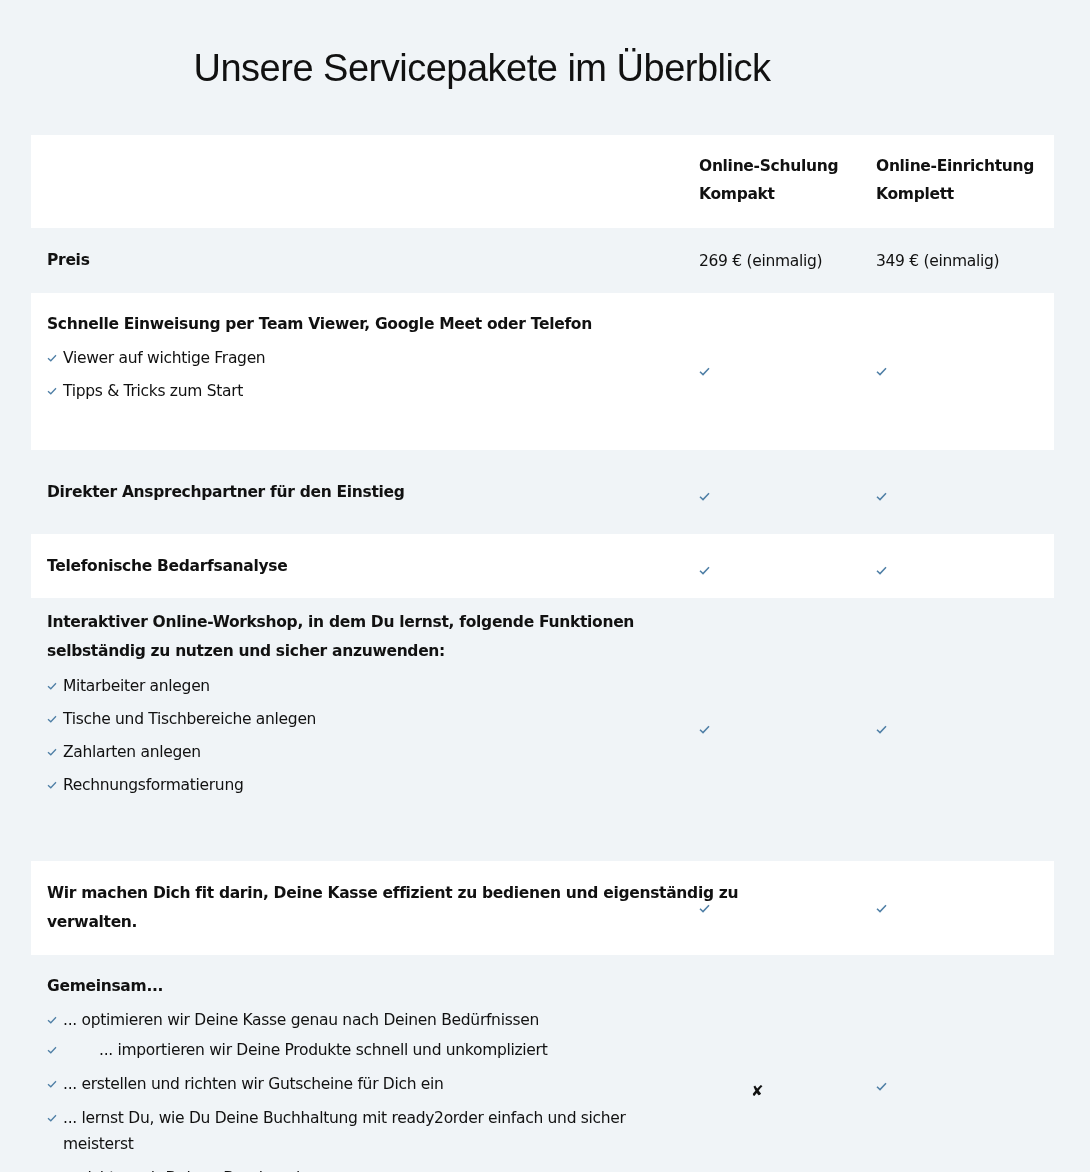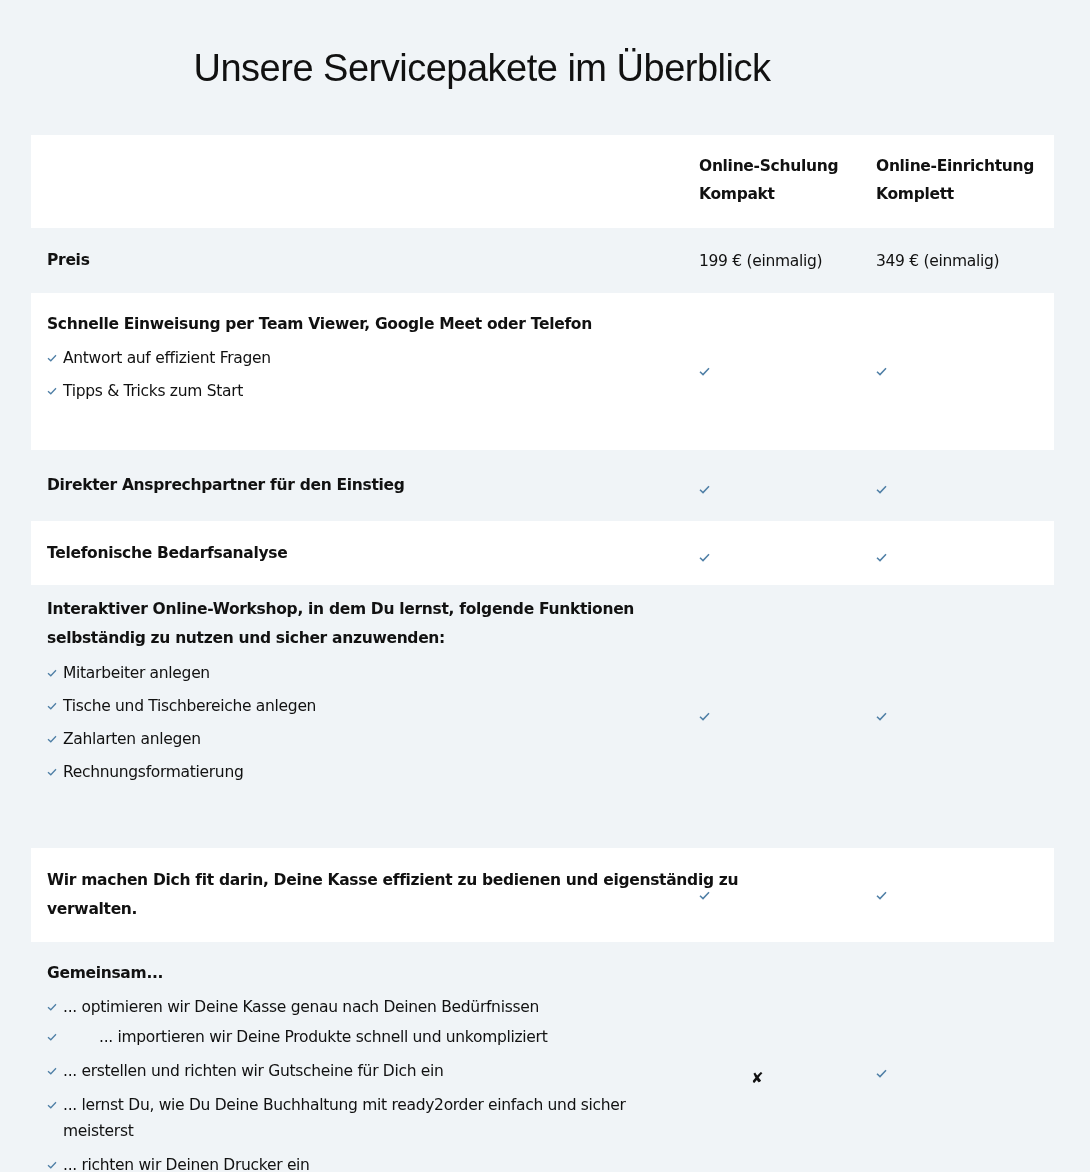--- a/index.html
+++ b/index.html
@@ -116,38 +116,38 @@
         <div>Komplett</div>
       </div>
     </div>
   </div>
 
   <div class="row grey" style="height:65px;">
     <div class="cell-label" style="display:flex; align-items:center;">
       <span class="label-title">Preis</span>
     </div>
     <div class="cell-col c1">
-      <span class="price">199 € (einmalig)</span>
+      <span class="price">269 € (einmalig)</span>
     </div>
     <div class="cell-col c2">
       <span class="price">349 € (einmalig)</span>
     </div>
   </div>
 
   <div class="row white" style="height:157px;">
     <div class="cell-label" style="padding-top:18px;">
       <div class="label-title" style="line-height:26px;">Schnelle Einweisung per Team Viewer, Google Meet oder Telefon</div>
       <ul class="bullets">
         <li class="bullet" style="margin-top:8px;">
           <span class="chk">
               <svg width="10" height="8" viewBox="0 0 10 8">
                 <path d="M1 4.2 L3.8 6.8 L9 1.2" fill="none" stroke="#4f7fa6" stroke-width="1.3"></path>
               </svg>
             </span>
-          <span class="txt">Antwort auf effizient Fragen</span>
+          <span class="txt">Viewer auf wichtige Fragen</span>
         </li>
         <li class="bullet">
           <span class="chk">
               <svg width="10" height="8" viewBox="0 0 10 8">
                 <path d="M1 4.2 L3.8 6.8 L9 1.2" fill="none" stroke="#4f7fa6" stroke-width="1.3"></path>
               </svg>
             </span>
           <span class="txt">Tipps &amp; Tricks zum Start</span>
         </li>
       </ul>
@@ -161,21 +161,21 @@
     </div>
     <div class="cell-col c2 mark">
       <span>
           <svg width="11" height="9" viewBox="0 0 11 9">
             <path d="M1 4.8 L4 7.6 L10 1.2" fill="none" stroke="#4f7fa6" stroke-width="1.5"></path>
           </svg>
         </span>
     </div>
   </div>
 
-  <div class="row grey" style="height:71px;">
+  <div class="row grey" style="height:84px;">
     <div class="cell-label" style="display:flex; align-items:center;">
       <span class="label-title">Direkter Ansprechpartner für den Einstieg</span>
     </div>
     <div class="cell-col c1 mark" style="padding-top:8px;">
       <span>
           <svg width="11" height="9" viewBox="0 0 11 9">
             <path d="M1 4.8 L4 7.6 L10 1.2" fill="none" stroke="#4f7fa6" stroke-width="1.5"></path>
           </svg>
         </span>
     </div>

